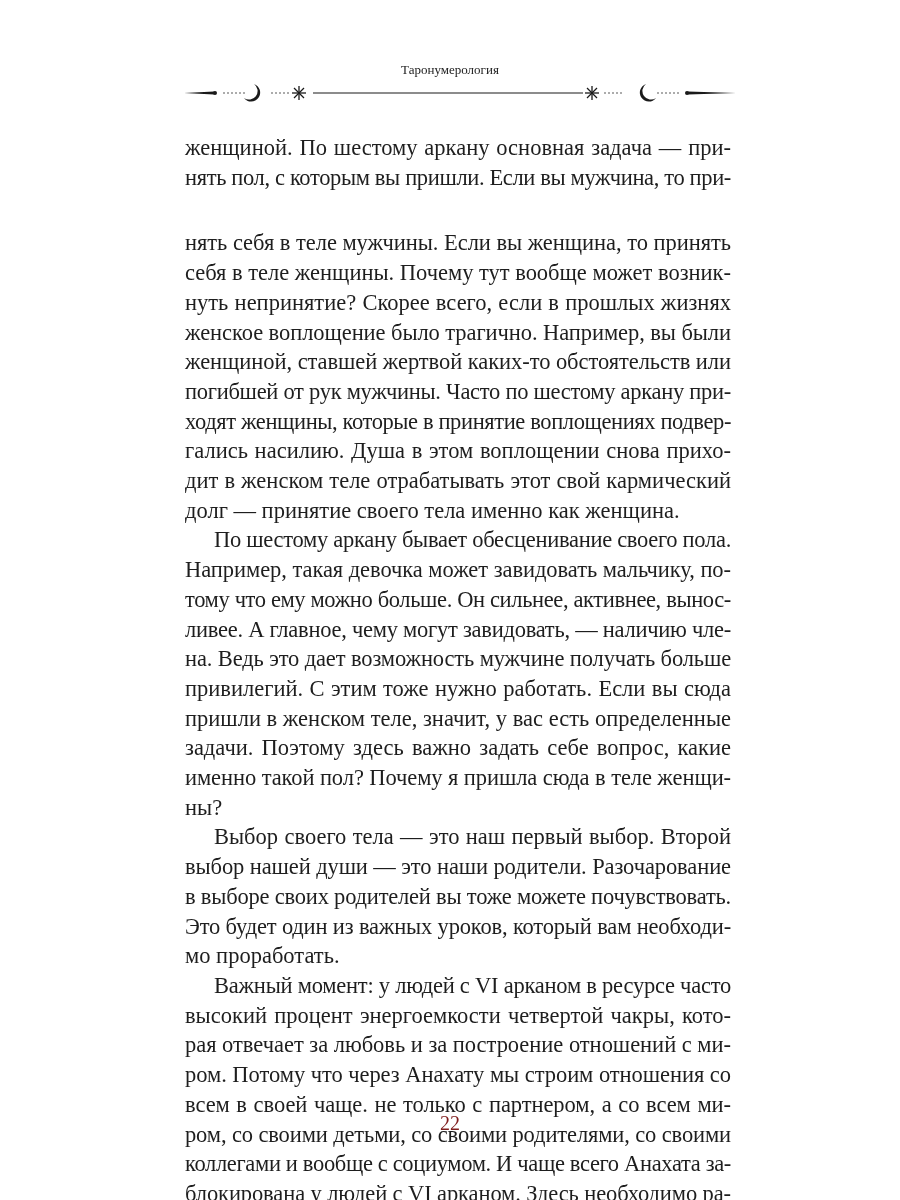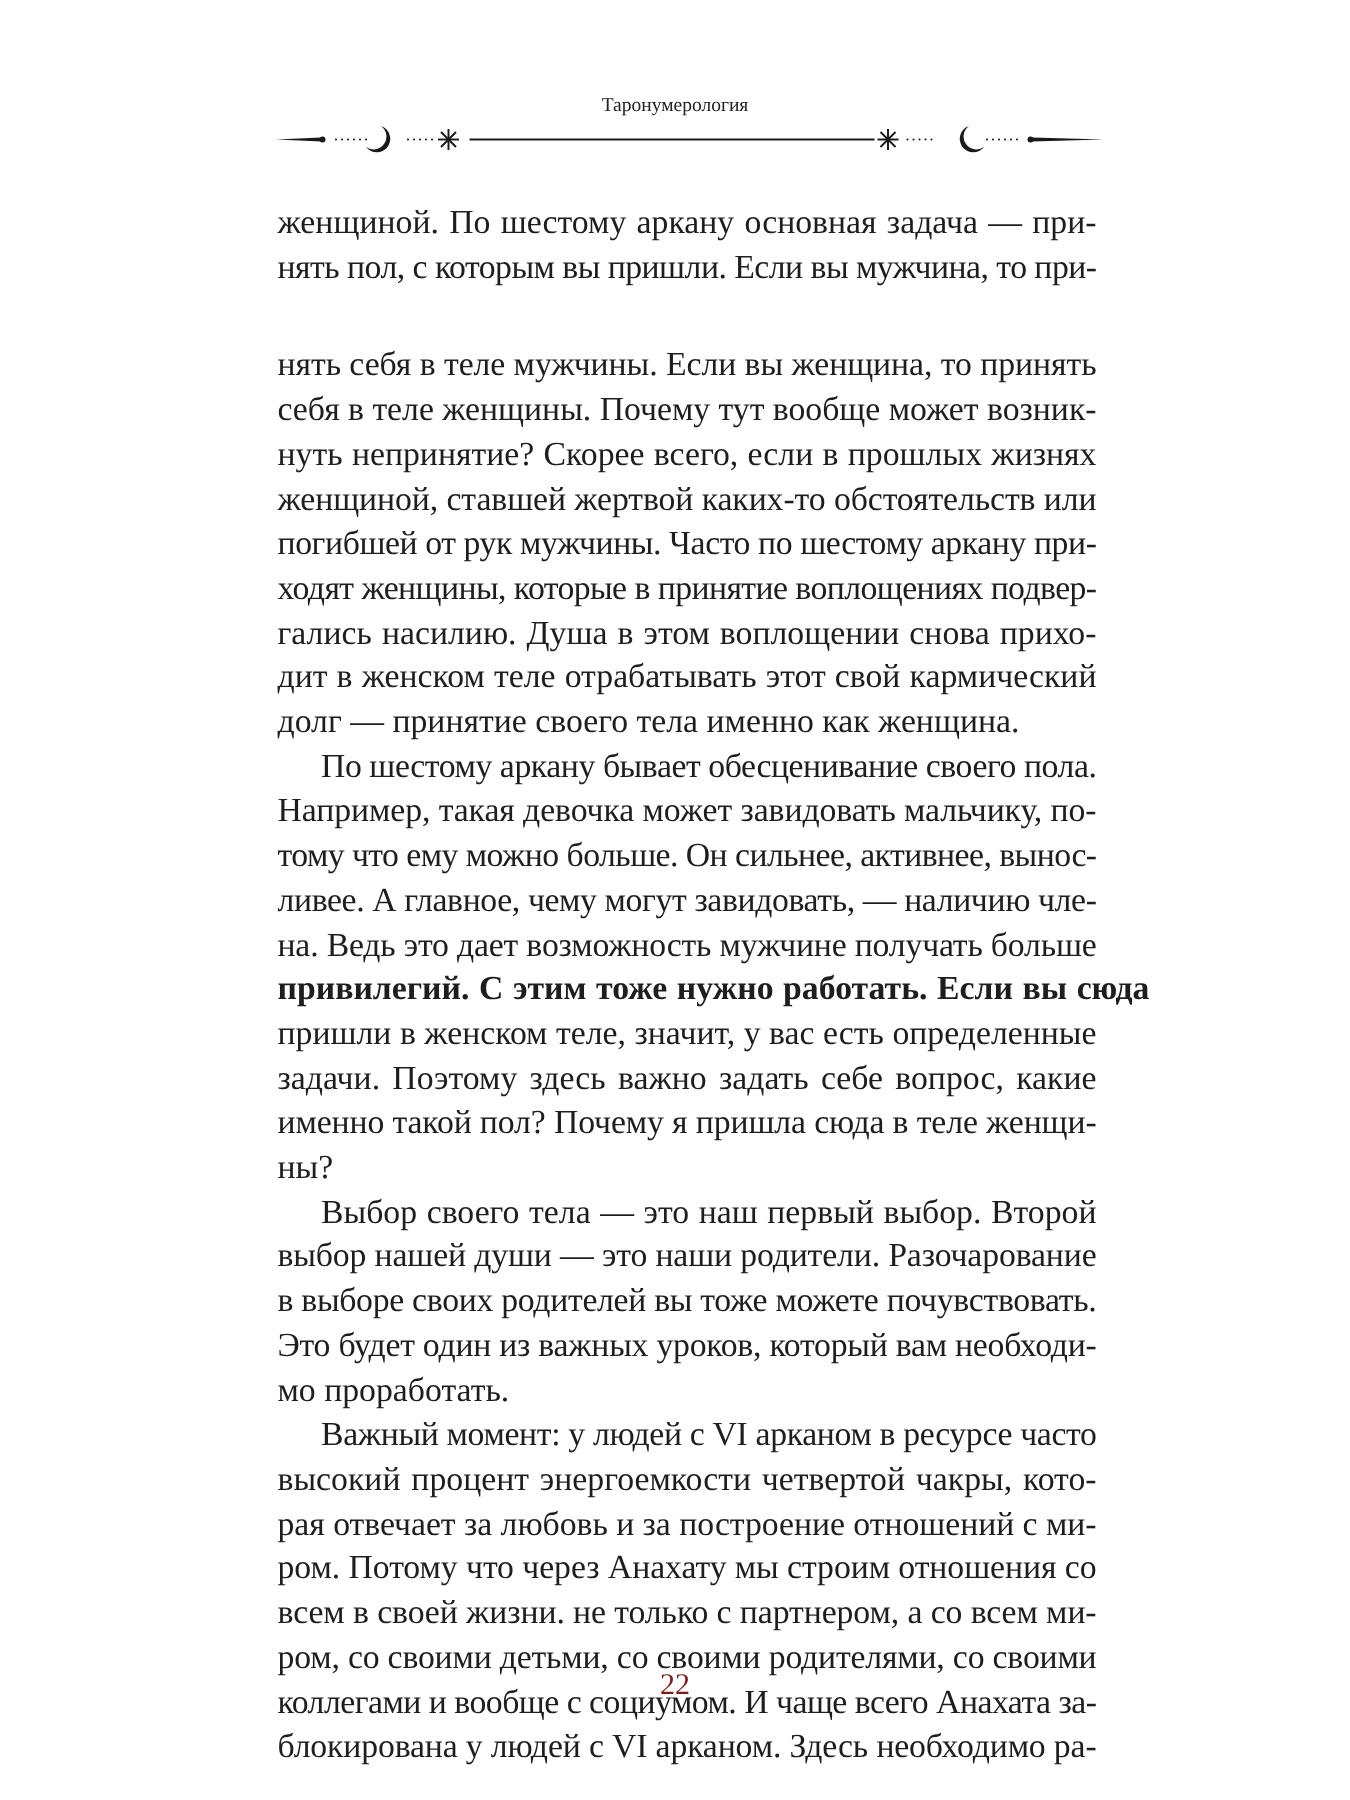--- a/index.html
+++ b/index.html
@@ -98,55 +98,56 @@
   </svg>
 
   <div class="body-text">
 
     <div>
       <span class="line" style="display: block; word-spacing: 1.22545px;">женщиной. По шестому аркану основная задача — при-</span>
       <span class="line" style="display: block; letter-spacing: -0.355398px;">нять пол, с которым вы пришли. Если вы мужчина, то при-</span>
       <span class="line" style="display: block; letter-spacing: -0.0418632px; margin-top: 36px;">нять себя в теле мужчины. Если вы женщина, то принять</span>
       <span class="line" style="display: block; letter-spacing: -0.0144231px;">себя в теле женщины. Почему тут вообще может возник-</span>
       <span class="line" style="display: block; word-spacing: 0.582589px;">нуть непринятие? Скорее всего, если в прошлых жизнях</span>
+      <span class="line" style="display: block; letter-spacing: -0.0741422px;">женское воплощение было трагично. Например, вы были</span>
       <span class="line" style="display: block; letter-spacing: -0.0597957px;">женщиной, ставшей жертвой каких-то обстоятельств или</span>
       <span class="line" style="display: block; letter-spacing: -0.281545px;">погибшей от рук мужчины. Часто по шестому аркану при-</span>
       <span class="line" style="display: block; letter-spacing: -0.390625px;">ходят женщины, которые в принятие воплощениях подвер-</span>
       <span class="line" style="display: block; word-spacing: 1.05804px;">гались насилию. Душа в этом воплощении снова прихо-</span>
       <span class="line" style="display: block; word-spacing: 0.464286px;">дит в женском теле отрабатывать этот свой кармический</span>
       <span class="line last" style="display: block;">долг — принятие своего тела именно как женщина.</span>
     </div>
 
     <div>
       <span class="line indent" style="display: block; letter-spacing: -0.292279px;">По шестому аркану бывает обесценивание своего пола.</span>
       <span class="line" style="display: block; letter-spacing: -0.0572917px;">Например, такая девочка может завидовать мальчику, по-</span>
       <span class="line" style="display: block; letter-spacing: -0.369034px;">тому что ему можно больше. Он сильнее, активнее, вынос-</span>
       <span class="line" style="display: block; letter-spacing: -0.25767px;">ливее. А главное, чему могут завидовать, — наличию чле-</span>
       <span class="line" style="display: block; letter-spacing: -0.130012px;">на. Ведь это дает возможность мужчине получать больше</span>
-      <span class="line" style="display: block; word-spacing: 0.759766px; font-weight: bold;">привилегий. С этим тоже нужно работать. Если вы сюда</span>
+      <span class="line" style="display: block; word-spacing: 0.759766px;">привилегий. С этим тоже нужно работать. Если вы сюда</span>
       <span class="line" style="display: block; word-spacing: 0.0371094px;">пришли в женском теле, значит, у вас есть определенные</span>
       <span class="line" style="display: block; word-spacing: 2.55804px;">задачи. Поэтому здесь важно задать себе вопрос, какие</span>
       <span class="line" style="display: block; letter-spacing: -0.0850361px;">именно такой пол? Почему я пришла сюда в теле женщи-</span>
       <span class="line last" style="display: block;">ны?</span>
     </div>
 
     <div>
       <span class="line indent" style="display: block; word-spacing: 0.75px;">Выбор своего тела — это наш первый выбор. Второй</span>
       <span class="line" style="display: block; letter-spacing: -0.0983456px;">выбор нашей души — это наши родители. Разочарование</span>
       <span class="line" style="display: block; letter-spacing: -0.204282px;">в выборе своих родителей вы тоже можете почувствовать.</span>
       <span class="line" style="display: block; letter-spacing: -0.167245px;">Это будет один из важных уроков, который вам необходи-</span>
       <span class="line last" style="display: block;">мо проработать.</span>
     </div>
 
     <div>
       <span class="line indent" style="display: block; letter-spacing: -0.234988px;">Важный момент: у людей с VI арканом в ресурсе часто</span>
       <span class="line" style="display: block; word-spacing: 1.59688px;">высокий процент энергоемкости четвертой чакры, кото-</span>
       <span class="line" style="display: block; letter-spacing: -0.0277778px;">рая отвечает за любовь и за построение отношений с ми-</span>
       <span class="line" style="display: block; letter-spacing: -0.0480769px;">ром. Потому что через Анахату мы строим отношения со</span>
-      <span class="line" style="display: block; letter-spacing: -0.0616629px;">всем в своей жизни. не только с партнером, а со всем ми-</span>
+      <span class="line" style="display: block; letter-spacing: -0.0616629px;">всем в своей чаще. не только с партнером, а со всем ми-</span>
       <span class="line" style="display: block; letter-spacing: -0.126157px;">ром, со своими детьми, со своими родителями, со своими</span>
       <span class="line" style="display: block; letter-spacing: -0.343182px;">коллегами и вообще с социумом. И чаще всего Анахата за-</span>
       <span class="line" style="display: block; letter-spacing: -0.103588px;">блокирована у людей с VI арканом. Здесь необходимо ра-</span>
     </div>
   </div>
 
   <div class="page-number">22</div>
 </div>
 
 </body></html>

